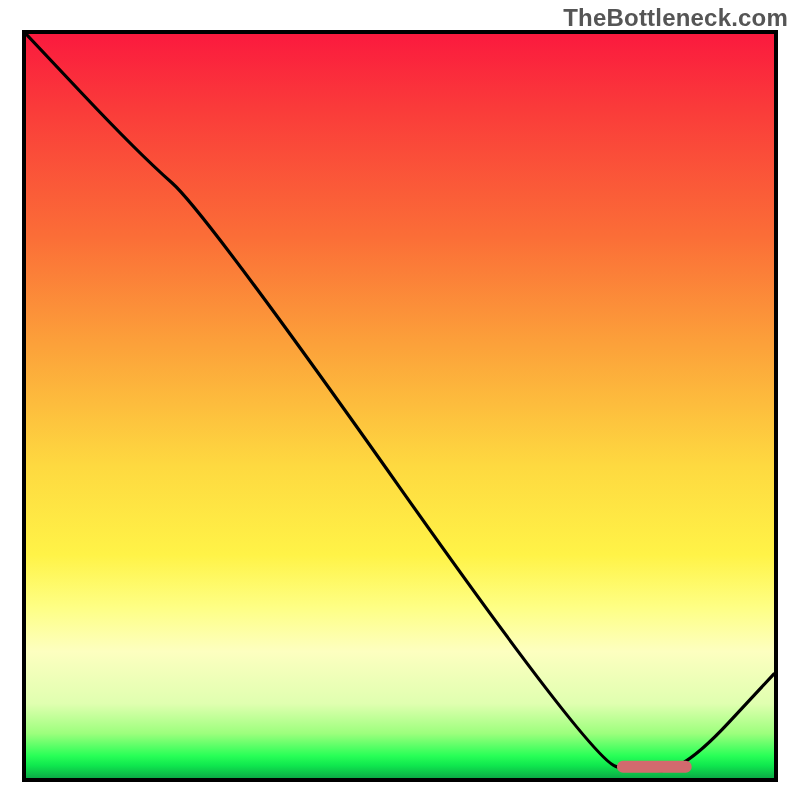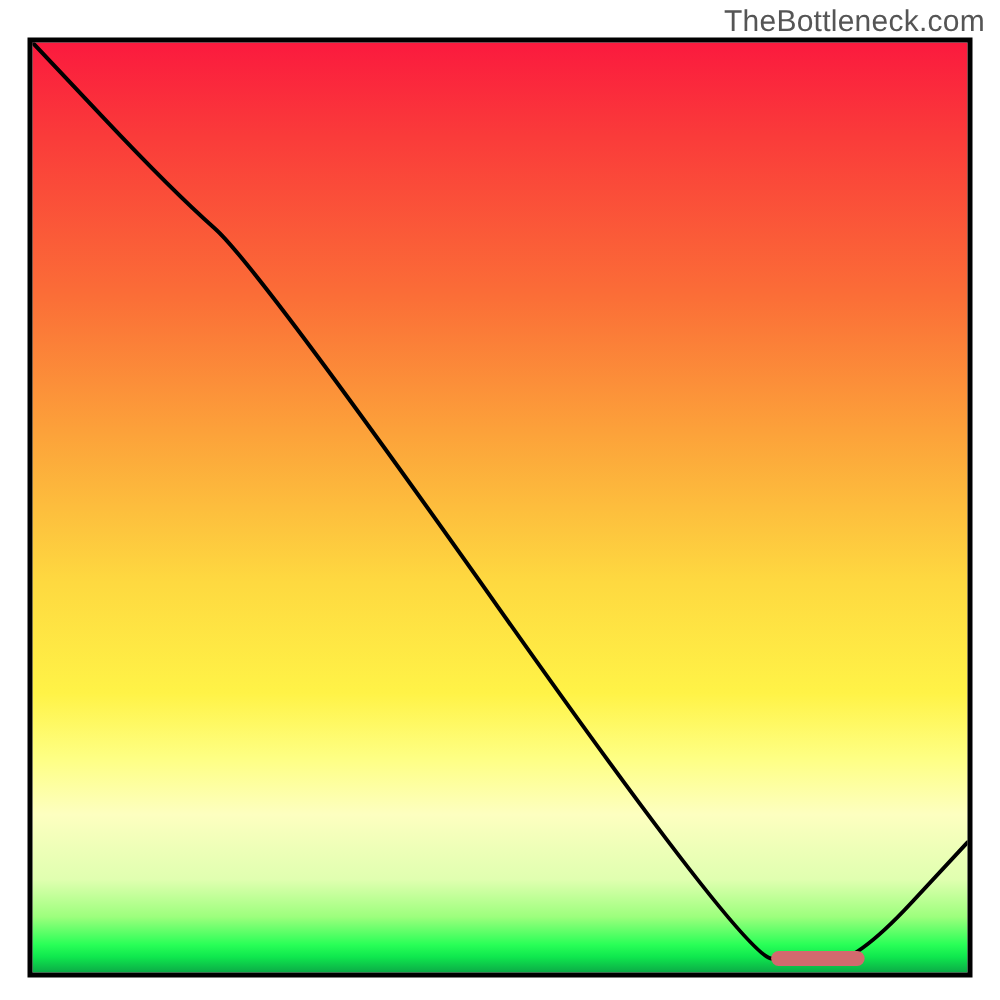--- a/index.html
+++ b/index.html
@@ -14,21 +14,21 @@
   .frame {
     position: relative;
     width: 800px;
     height: 800px;
   }
   .watermark {
     position: absolute;
     top: 4px;
     right: 12px;
     font-size: 24px;
-    font-weight: 400;
+    font-weight: 700;
     color: #555555;
     letter-spacing: 0.2px;
   }
   
   .plot-border {
     position: absolute;
     left: 22px;
     top: 30px;
     width: 756px;    
     height: 752px;   

